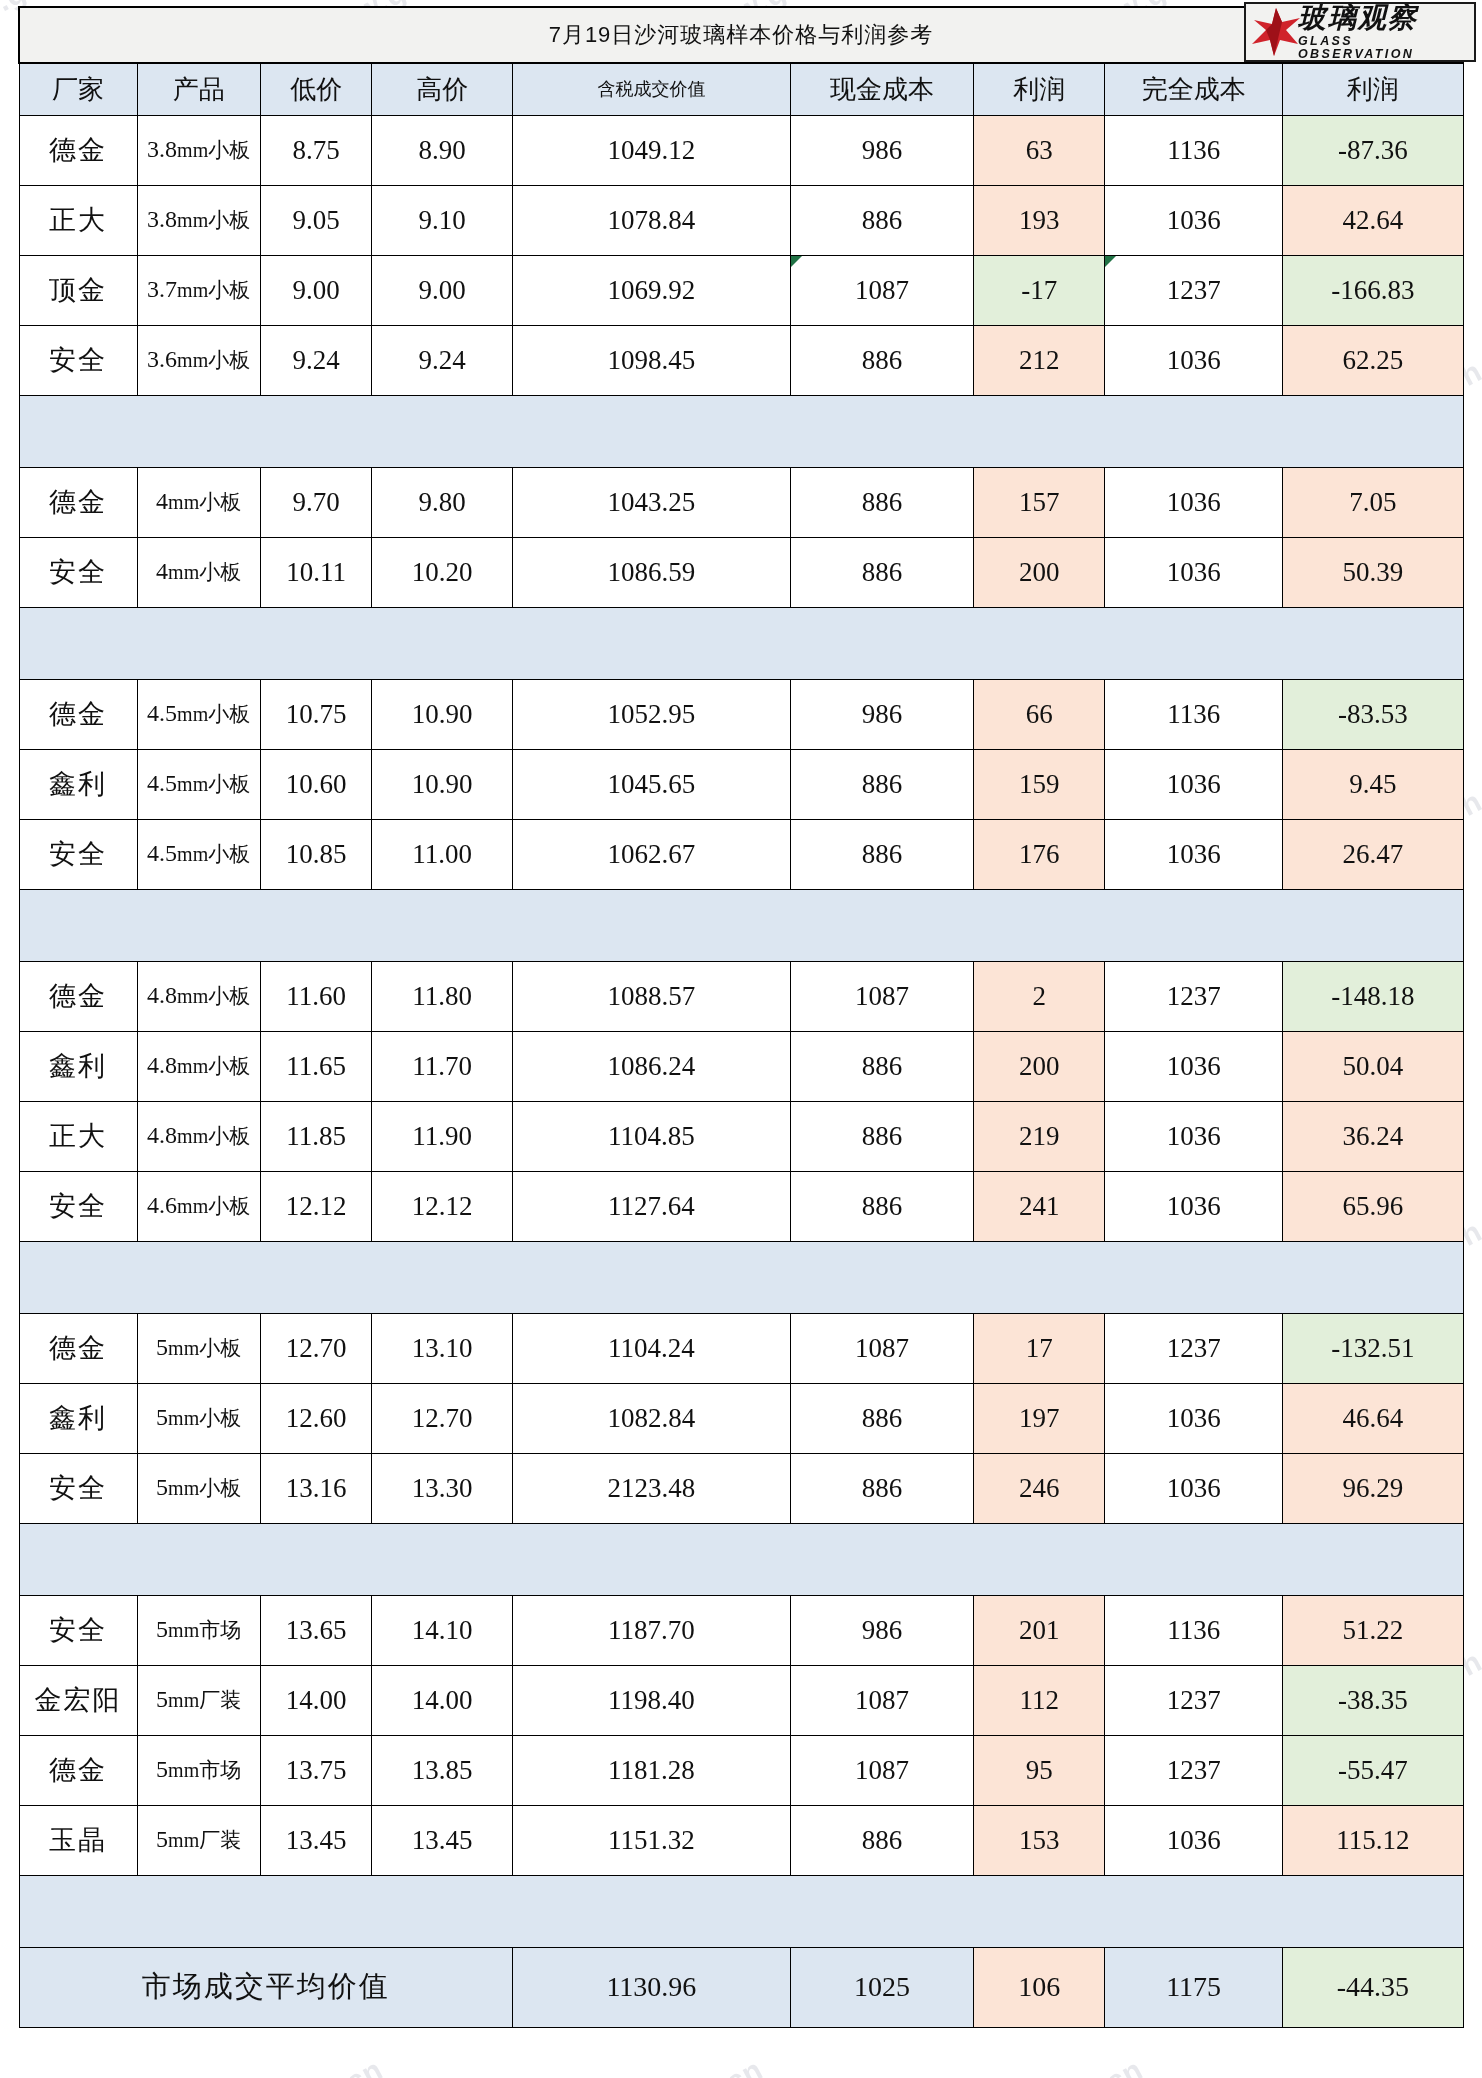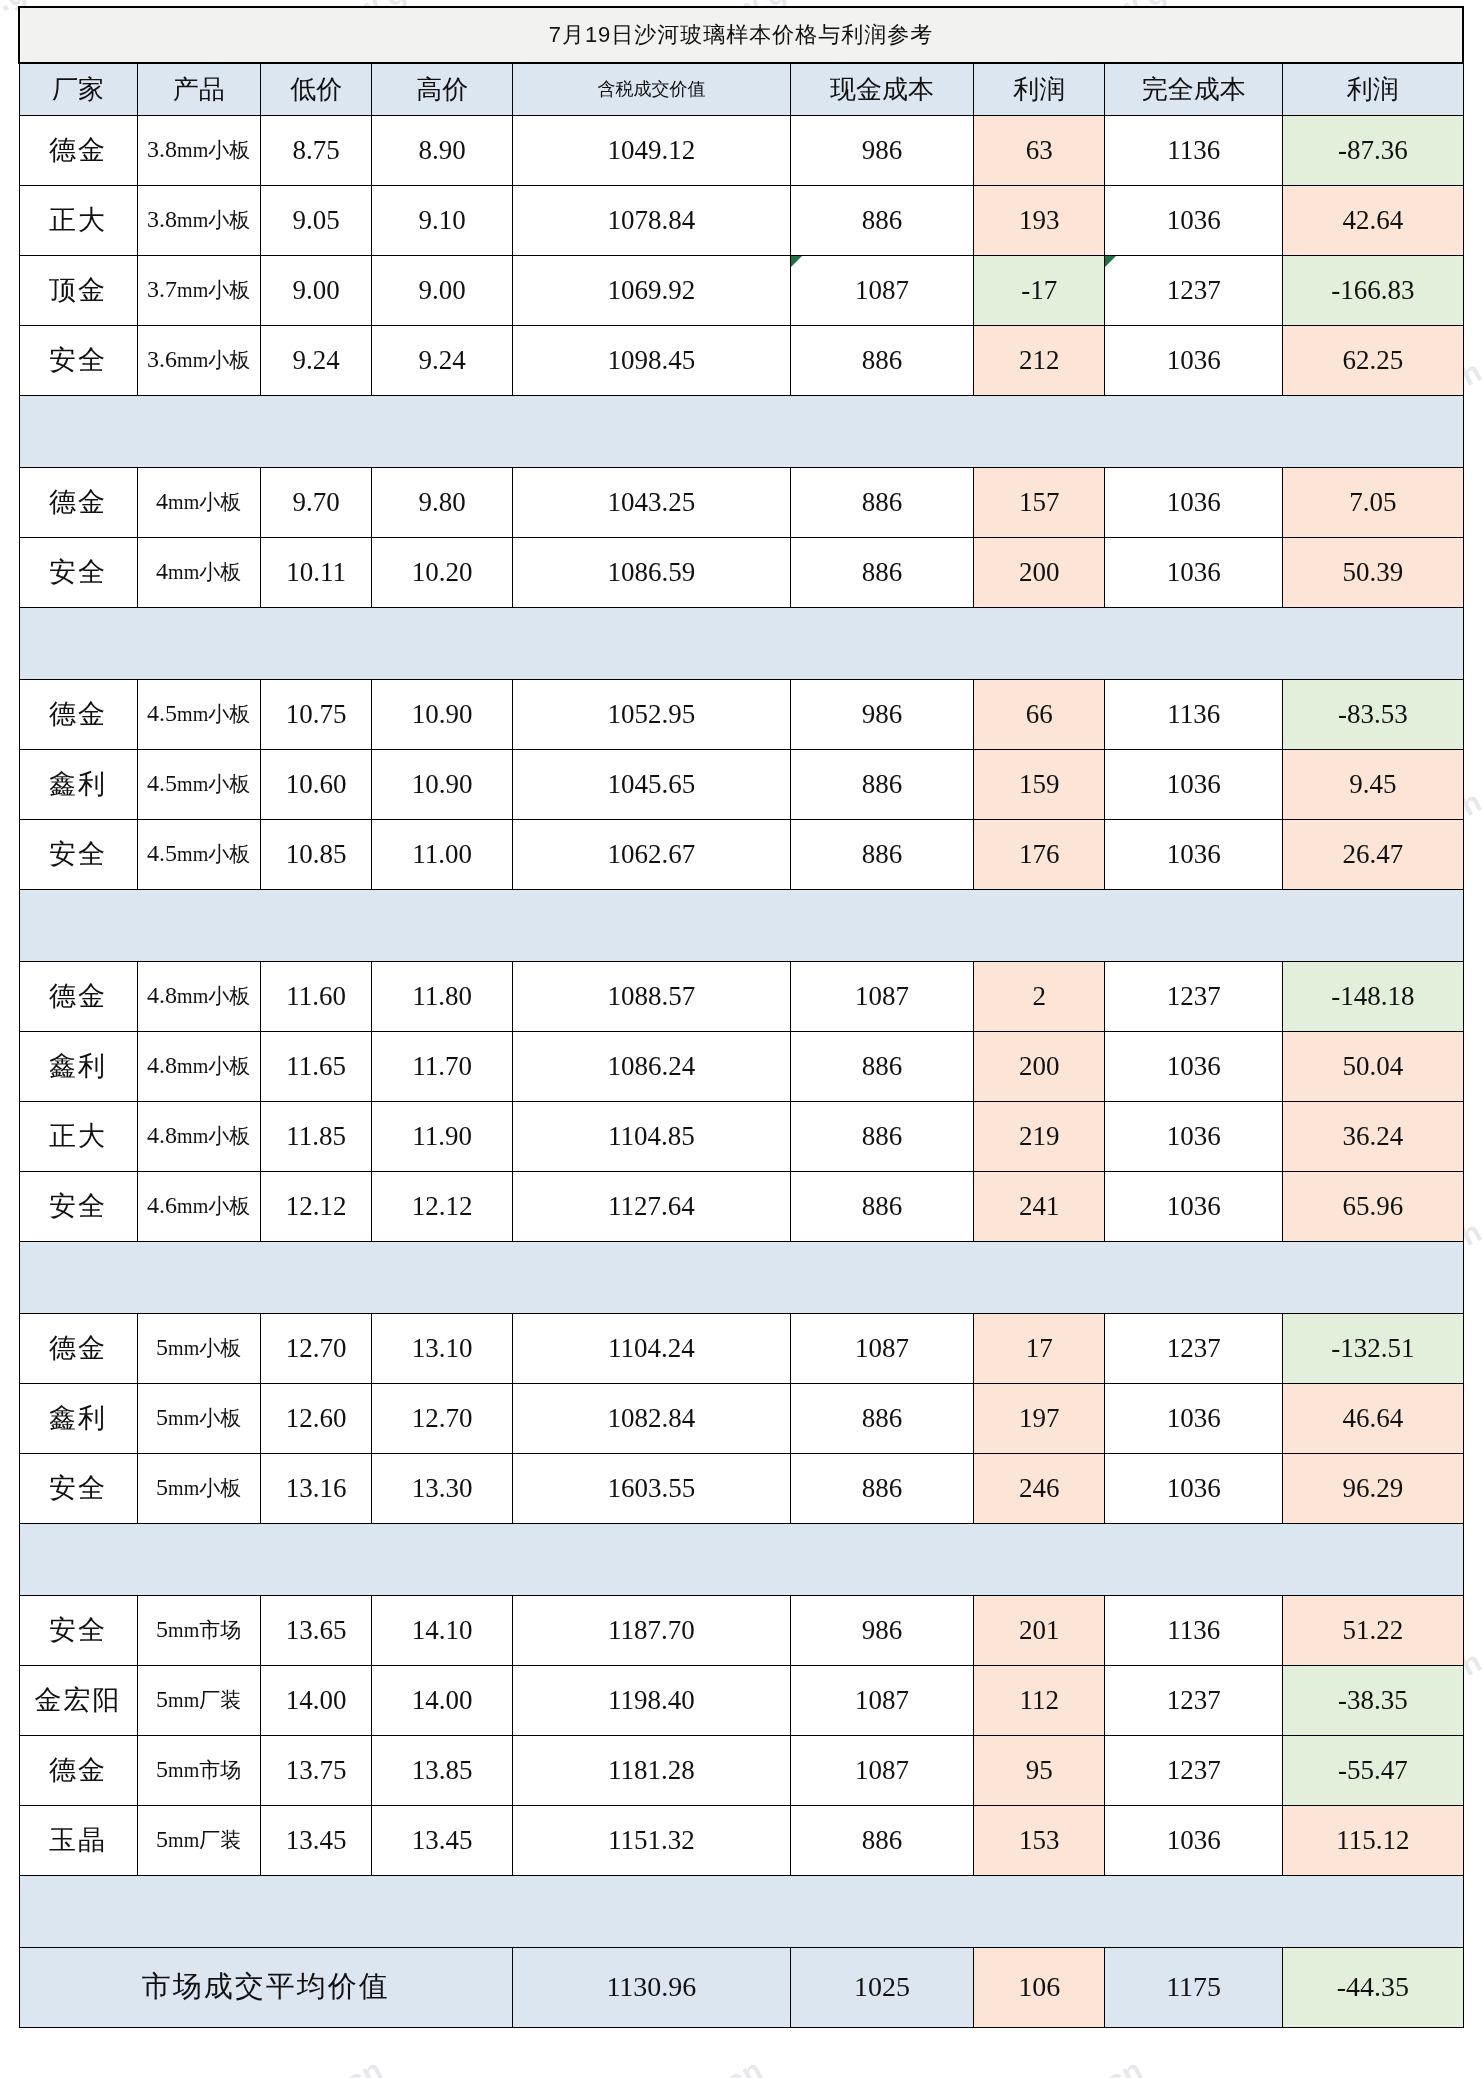--- a/index.html
+++ b/index.html
@@ -418,21 +418,21 @@
           <td>886</td>
           <td class="pos">197</td>
           <td>1036</td>
           <td class="pos">46.64</td>
         </tr>
         <tr class="data">
           <td class="maker">安全</td>
           <td class="prod">5<span class="u">mm</span><span class="s">小板</span></td>
           <td>13.16</td>
           <td>13.30</td>
-          <td>1603.55</td>
+          <td>2123.48</td>
           <td>886</td>
           <td class="pos">246</td>
           <td>1036</td>
           <td class="pos">96.29</td>
         </tr>
         <tr class="gap">
           <td colspan="9"></td>
         </tr>
         <tr class="data">
           <td class="maker">安全</td>
@@ -485,14 +485,26 @@
           <td colspan="4" class="avg-label">市场成交平均价值</td>
           <td>1130.96</td>
           <td>1025</td>
           <td class="pos">106</td>
           <td>1175</td>
           <td class="neg">-44.35</td>
         </tr>
       </tbody>
   </table>
 
+  <div id="logo">
+    <div class="mark">
+      <svg viewBox="0 0 56 56" width="56" height="56" aria-hidden="true">
+        <polygon points="30,4 36,18 54,14 40,26 52,40 34,36 28,52 24,36 6,40 20,26 8,16 26,20" fill="#d0232b"></polygon>
+        <polygon points="30,4 36,18 28,52 24,36 20,26 26,20" fill="#9e1018"></polygon>
+      </svg>
+    </div>
+    <div class="txt">
+      <span class="cn">玻璃观察</span>
+      <span class="en">GLASS OBSERVATION</span>
+    </div>
+  </div>
 
 </div>
 
 </body></html>

